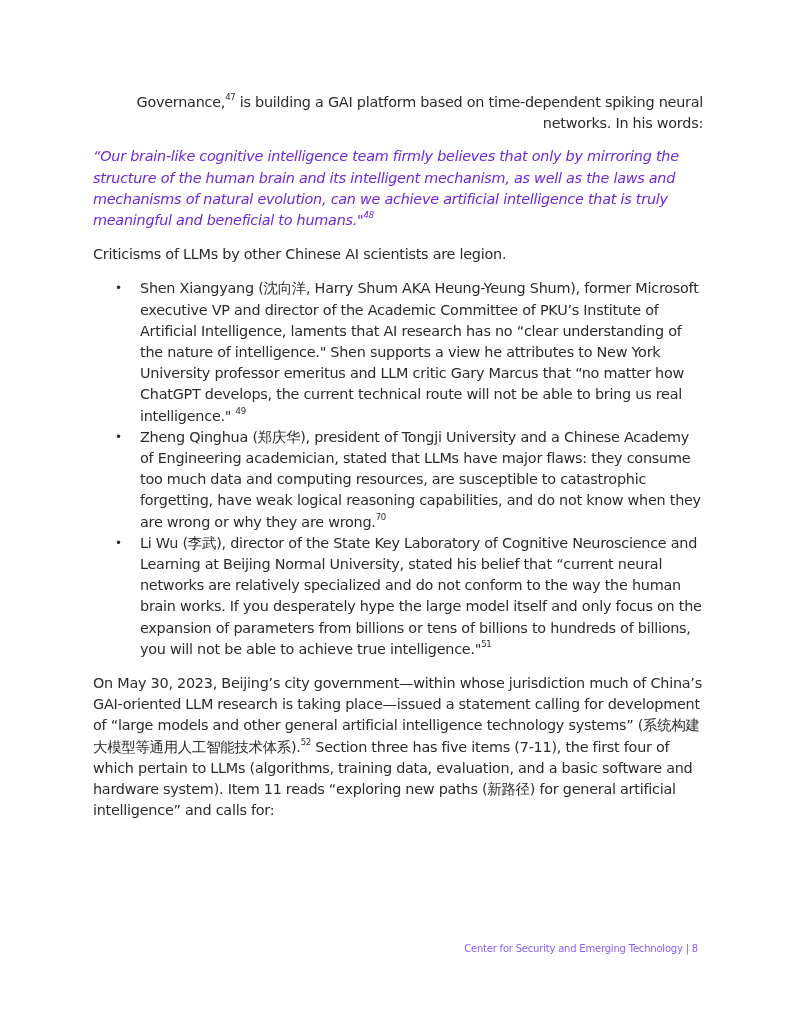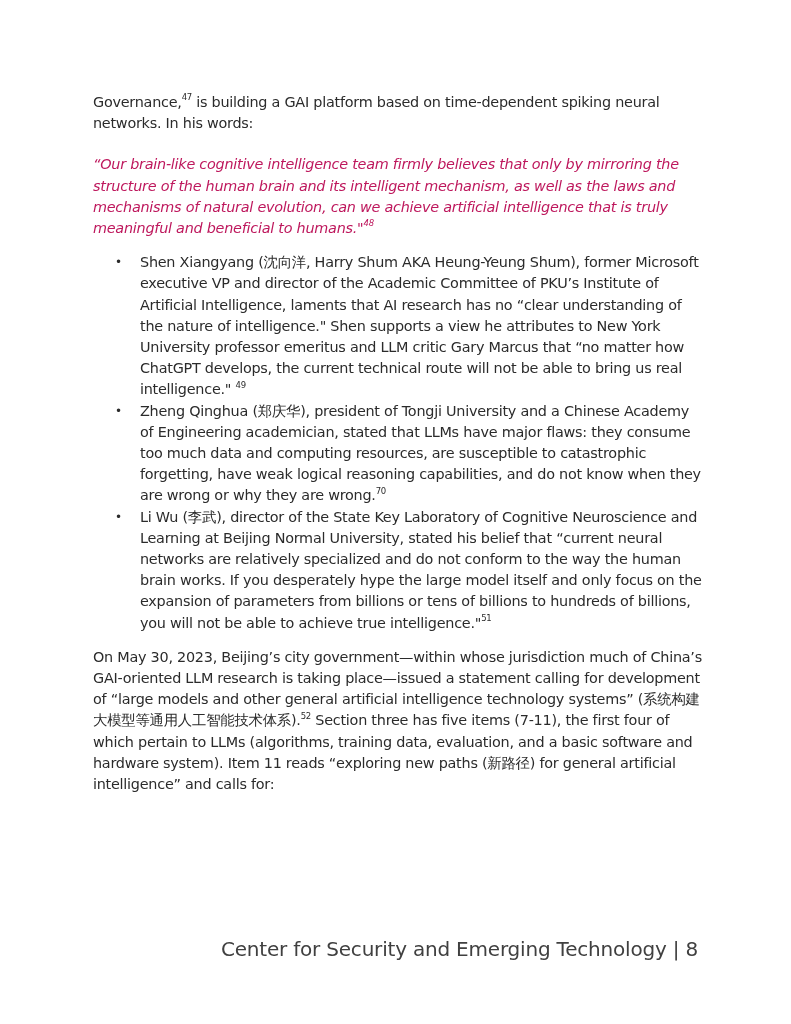--- a/index.html
+++ b/index.html
@@ -20,23 +20,23 @@
       left: 93px;
       top: 92px;
       width: 610px;
       font-size: 14.4px;
       line-height: 21.2px;
       letter-spacing: -0.25px;
     }
     p {
       margin: 0;
     }
-    .p-gov { margin-bottom: 20px; }
+    .p-gov { margin-bottom: 12px; text-align: right; }
     .quote {
-      color: #be185d;
+      color: #6d28d9;
       font-style: italic;
       margin-bottom: 13px;
     }
     .p-crit { margin-bottom: 13px; }
     sup {
       font-size: 8.5px;
       line-height: 0;
       vertical-align: super;
       position: relative;
       top: -1px;
@@ -54,35 +54,36 @@
       position: absolute;
       left: 22px;
       top: 0;
       font-size: 12px;
     }
     .p-recog { margin-bottom: 13px; }
     .footer {
       position: absolute;
       right: 93px;
       top: 938px;
-      font-size: 20px;
+      font-size: 10px;
       line-height: 22px;
-      color: #404040;
+      color: #8b5cf6;
       letter-spacing: -0.2px;
     }
   </style>
 </head>
 <body>
 
 <div class="page">
 
   <p class="p-gov"><span>Governance,</span><sup>47</sup><span> is building a GAI platform based on time-dependent spiking neural networks. In his words:</span></p>
 
   <p class="quote"><span>“Our brain-like cognitive intelligence team firmly believes that only by mirroring the structure of the human brain and its intelligent mechanism, as well as the laws and mechanisms of natural evolution, can we achieve artificial intelligence that is truly meaningful and beneficial to humans."</span><sup>48</sup></p>
 
+  <p class="p-crit">Criticisms of LLMs by other Chinese AI scientists are legion.</p>
 
   <ul class="bullets">
     <li>
       <span class="bullet">•</span>
       <span>Shen Xiangyang (沈向洋, Harry Shum AKA Heung-Yeung Shum), former Microsoft executive VP and director of the Academic Committee of PKU’s Institute of Artificial Intelligence, laments that AI research has no “clear understanding of the nature of intelligence." Shen supports a view he attributes to New York University professor emeritus and LLM critic Gary Marcus that “no matter how ChatGPT develops, the current technical route will not be able to bring us real intelligence." </span><sup>49</sup>
     </li>
     <li>
       <span class="bullet">•</span>
       <span>Zheng Qinghua (郑庆华), president of Tongji University and a Chinese Academy of Engineering academician, stated that LLMs have major flaws: they consume too much data and computing resources, are susceptible to catastrophic forgetting, have weak logical reasoning capabilities, and do not know when they are wrong or why they are wrong.</span><sup>70</sup>
     </li>

